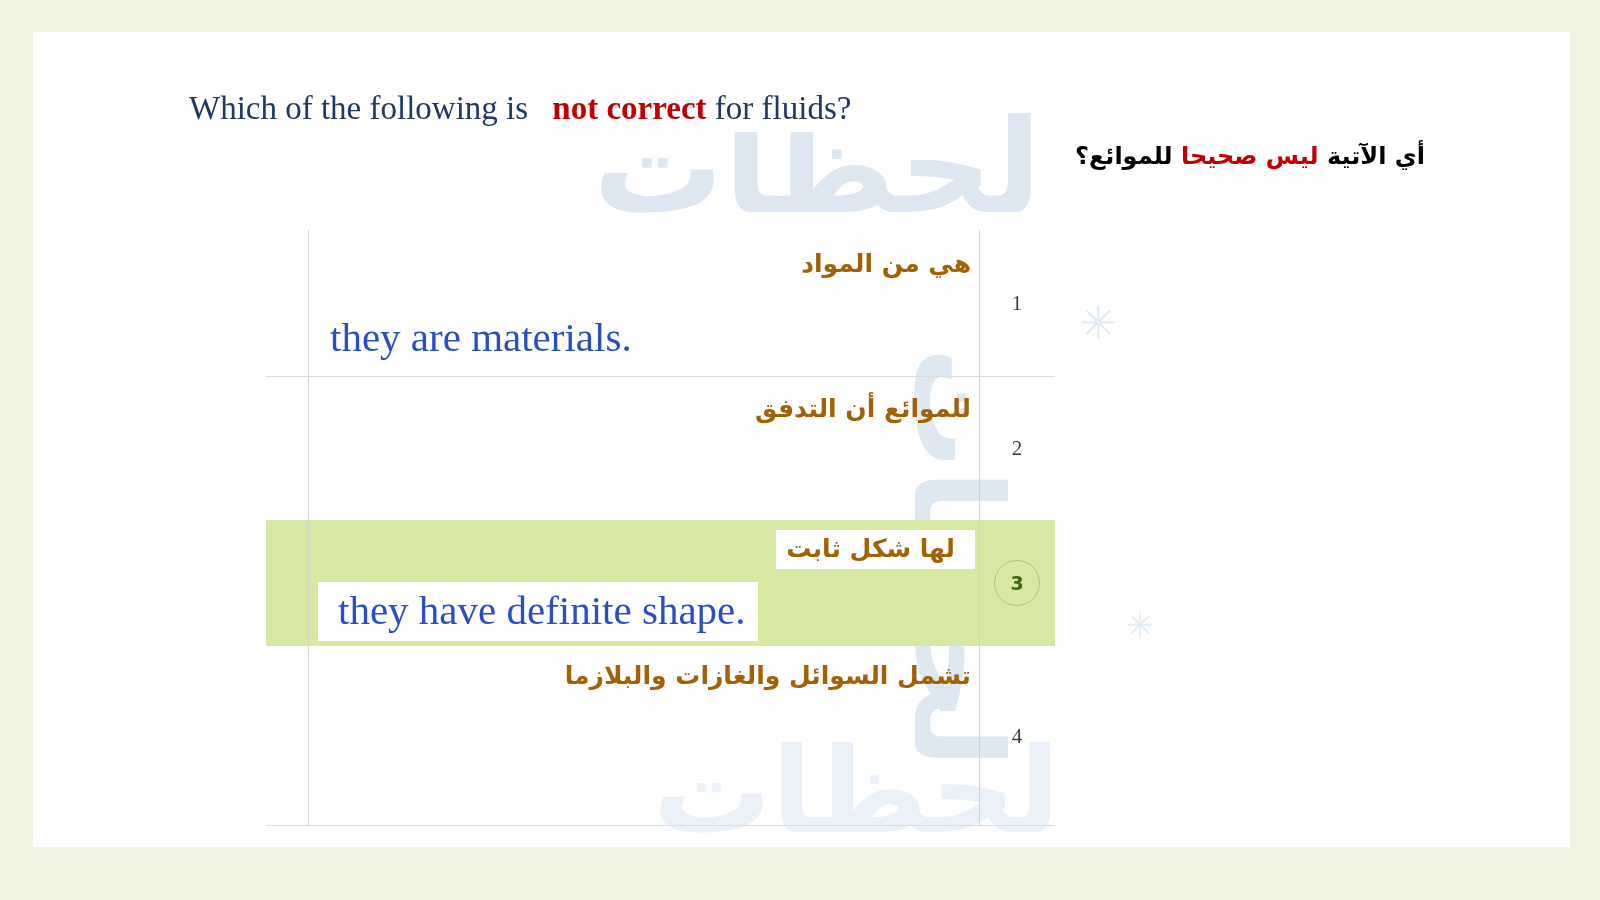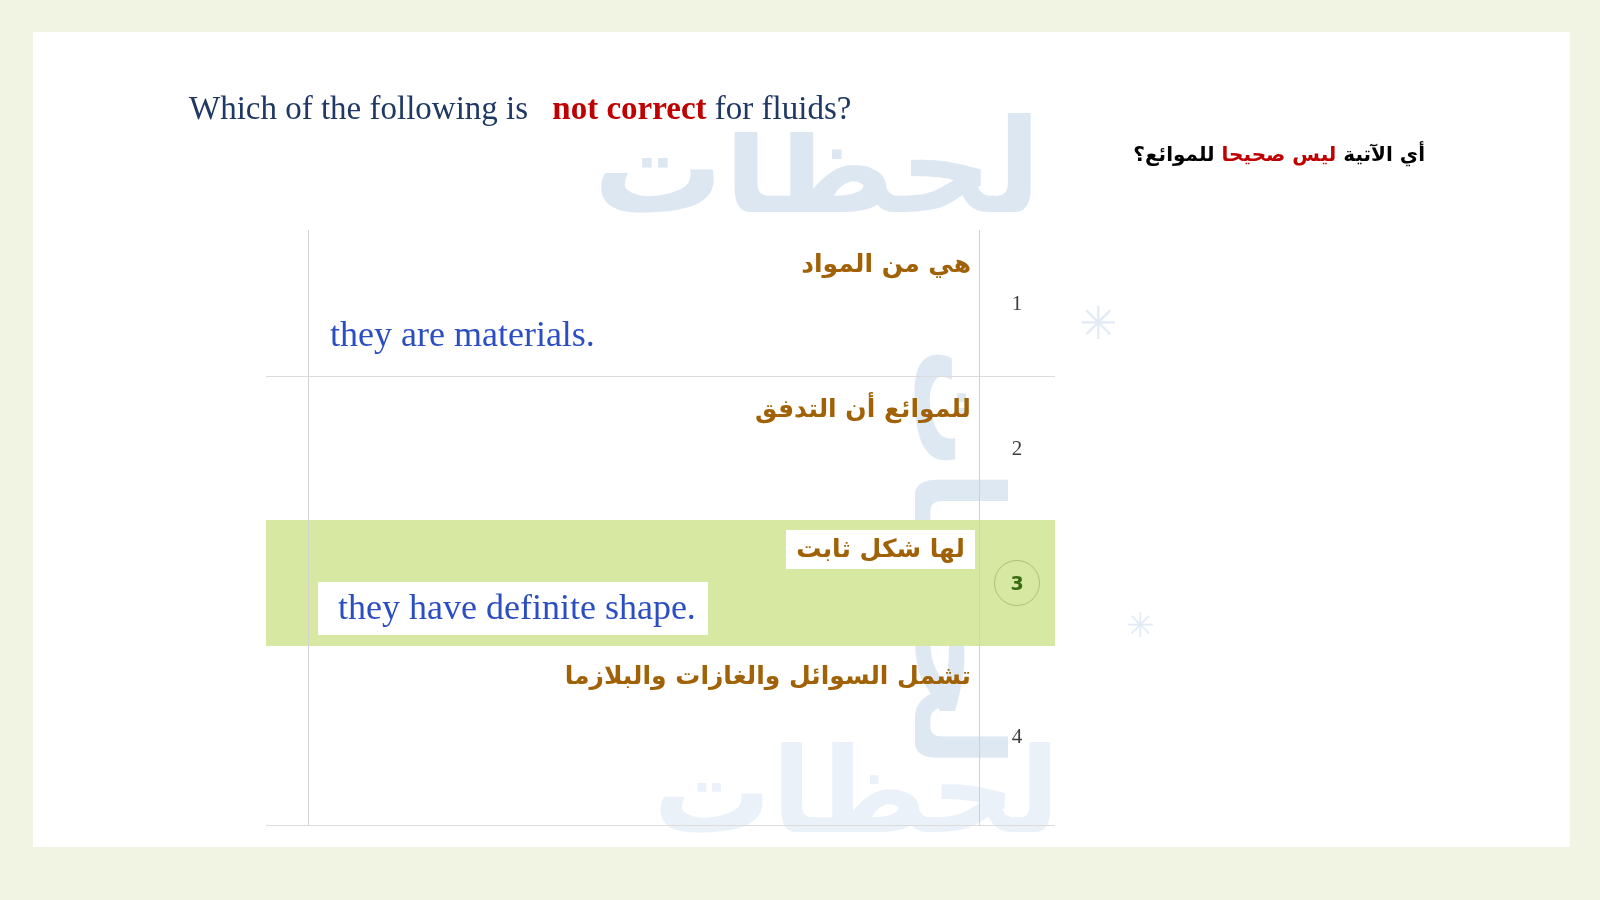--- a/index.html
+++ b/index.html
@@ -93,21 +93,21 @@
     font-weight: 700;
     margin-left: 16px;
   }
 
   .question-ar {
     position: absolute;
     right: 145px;
     top: 110px;
     direction: rtl;
     font-family: "DejaVu Sans", sans-serif;
-    font-size: 20px;
+    font-size: 24px;
     font-weight: 700;
     color: #000000;
     white-space: nowrap;
     line-height: 1.2;
   }
   .question-ar .emph-ar { color: #c00000; }
 
   
   .options-table {
     position: absolute;
@@ -181,34 +181,34 @@
   }
   .opt-row.r1 .ar-line { top: 18px; }
   .opt-row.r2 .ar-line { top: 16px; }
   .opt-row.r3 .ar-line { top: 10px; }
   .opt-row.r4 .ar-line { top: 14px; }
 
   .en-line {
     position: absolute;
     left: 16px;
     font-family: "Liberation Serif", "DejaVu Serif", serif;
-    font-size: 36px;
+    font-size: 41px;
     color: #2b4ec0;
     white-space: nowrap;
     line-height: 1.2;
   }
   .opt-row.r1 .en-line { top: 83px; left: 22px; }
   .opt-row.r2 .en-line { top: 80px; left: 15px; }
   .opt-row.r3 .en-line { top: 62px; left: 22px; }
   .opt-row.r4 .en-line { top: 76px; left: 15px; }
 
   
   .opt-row.highlight .ar-line {
     background: #ffffff;
-    padding: 3px 10px 5px 10px;
+    padding: 3px 20px 5px 10px;
     right: 4px;
   }
   .opt-row.highlight .en-line {
     background: #ffffff;
     padding: 4px 12px 6px 20px;
     left: 10px;
   }
 
   
   .opt-num {

